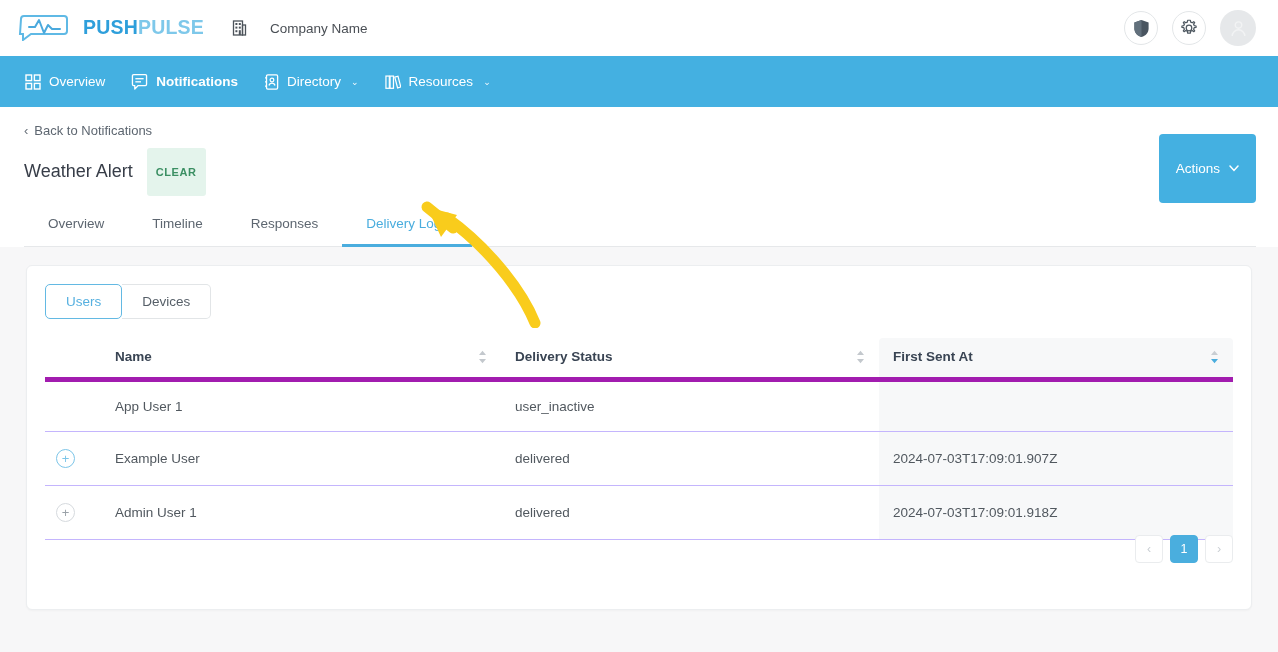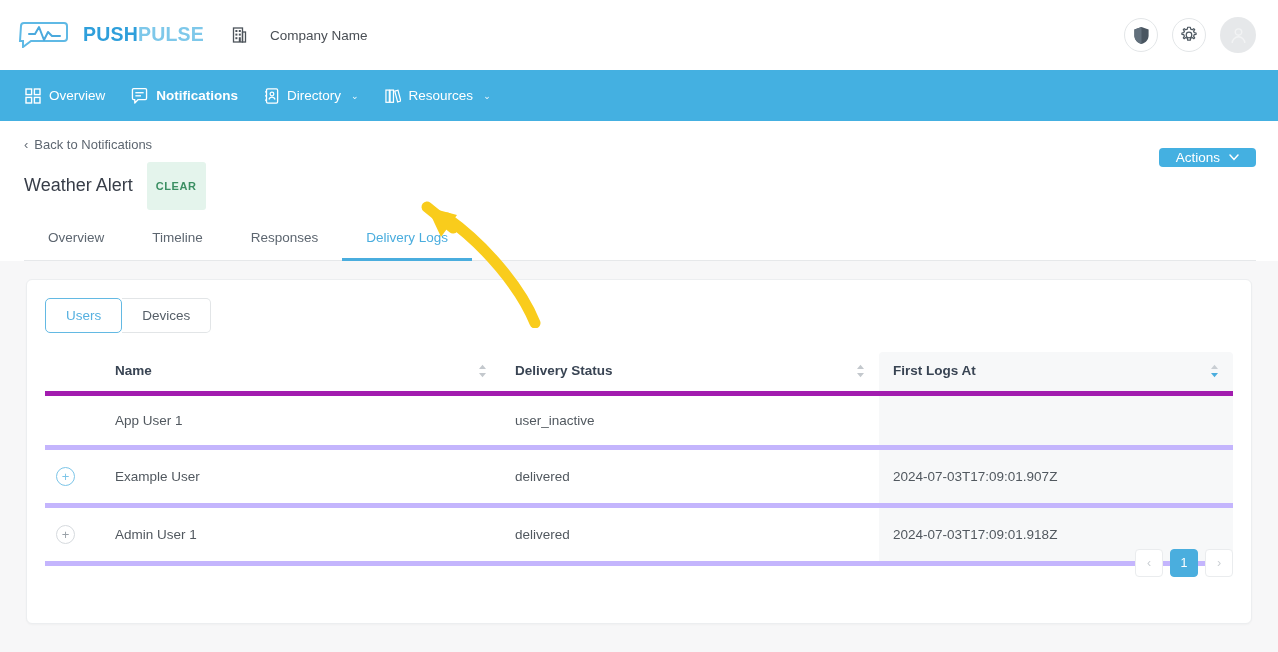--- a/index.html
+++ b/index.html
@@ -7,21 +7,21 @@
   html, body {
     width: 1278px;
     height: 652px;
     font-family: "Liberation Sans", sans-serif;
     background: #f7f7f8;
     overflow: hidden;
   }
 
   
   .topbar {
-    height: 70px;
+    height: 56px;
     background: #ffffff;
     display: flex;
     align-items: center;
     padding: 0 22px 0 18px;
     position: relative;
   }
   .logo-wrap { display: flex; align-items: center; gap: 7px; }
   .logo-mark { width: 58px; height: 26px; display: block; }
   .logo-text {
     font-size: 19.5px;
@@ -127,21 +127,21 @@
   }
   .actions-btn {
     position: absolute;
     right: 22px;
     top: 27px;
     background: #44b0e1;
     color: #fff;
     border: none;
     border-radius: 4px;
     font-size: 13.5px;
-    padding: 2px 17px;
+    padding: 27px 17px;
     display: flex;
     align-items: center;
     gap: 9px;
     cursor: pointer;
     font-family: inherit;
   }
 
   
   .tabs {
     display: flex;
@@ -208,21 +208,21 @@
     color: #394453;
     font-weight: bold;
     padding: 11px 0 13px 0;
     border-bottom: 5px solid #a21caf;
     vertical-align: middle;
   }
   .tbl td {
     font-size: 13.5px;
     color: #51585f;
     padding: 17px 0 17px 0;
-    border-bottom: 5px solid #c4b5fd;
+    border-bottom: 1px solid #c4b5fd;
     vertical-align: middle;
   }
   .col-expand { width: 56px; }
   .col-name   { width: 400px; }
   .col-status { width: 378px; }
   .col-sent   { width: auto; }
 
   .cell-pad { padding-left: 14px; }
 
   .th-inner {
@@ -447,21 +447,21 @@
             <div class="th-inner">
               <span class="cell-pad">Delivery Status</span>
               <svg class="sort-ico" width="9" height="14" viewBox="0 0 9 14">
                 <polygon points="4.5,0.8 8,5 1,5" fill="#c3c8cd"></polygon>
                 <polygon points="4.5,13.2 8,9 1,9" fill="#c3c8cd"></polygon>
               </svg>
             </div>
           </th>
           <th class="sorted-col">
             <div class="th-inner">
-              <span class="cell-pad">First Logs At</span>
+              <span class="cell-pad">First Sent At</span>
               <svg class="sort-ico" width="9" height="14" viewBox="0 0 9 14">
                 <polygon points="4.5,0.8 8,5 1,5" fill="#c9ced3"></polygon>
                 <polygon points="4.5,13.2 8,9 1,9" fill="#4aadde"></polygon>
               </svg>
             </div>
           </th>
         </tr>
       </thead>
       <tbody>
 

